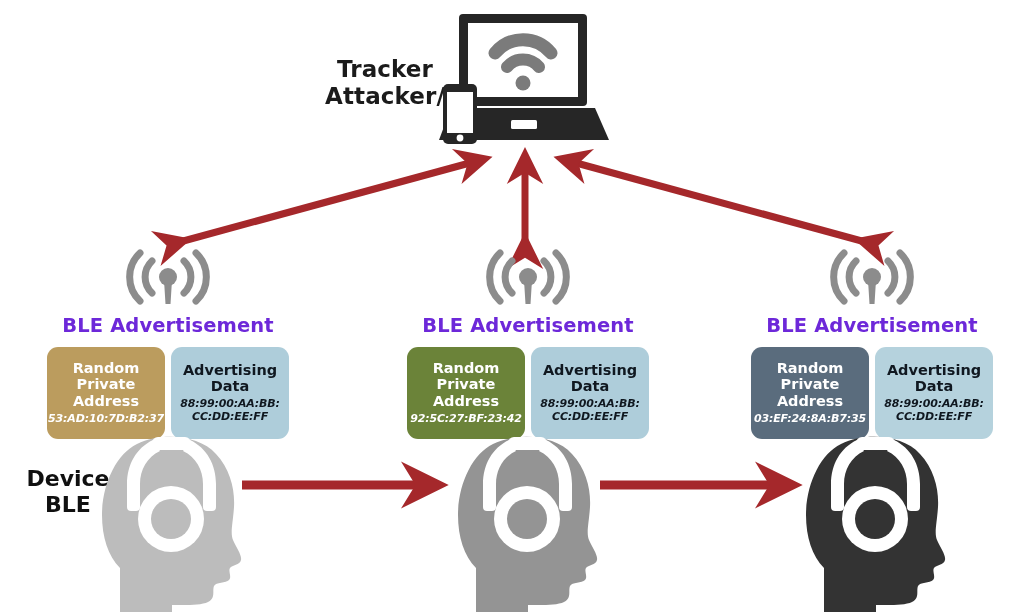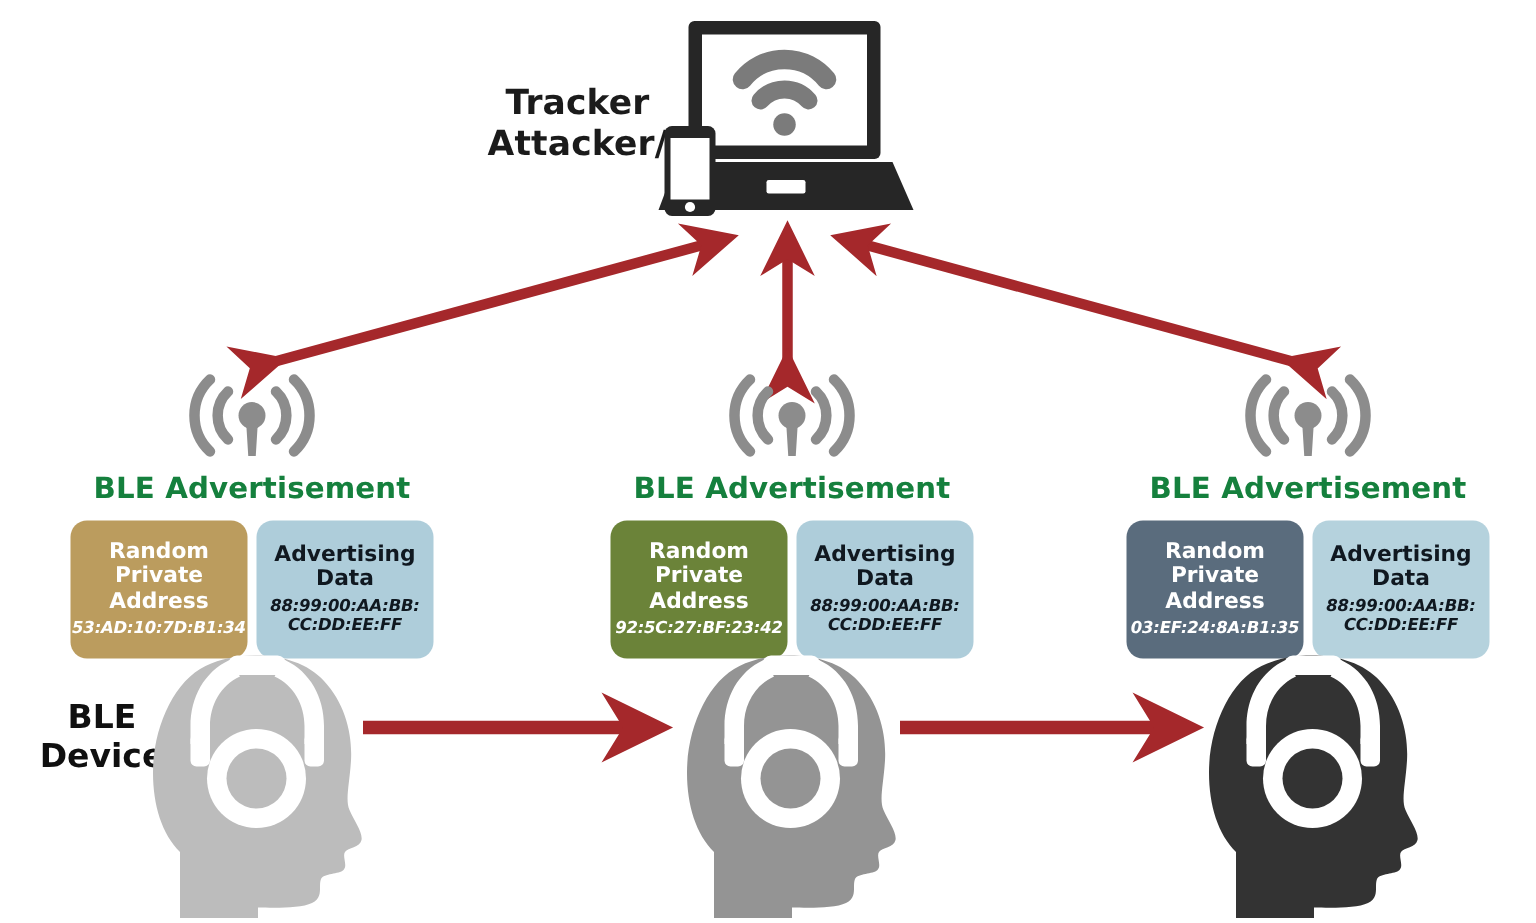--- a/index.html
+++ b/index.html
@@ -19,21 +19,21 @@
 
   
   .col{position:absolute; width:300px; top:246px;}
   .col-0{left:18px;}
   .col-1{left:378px;}
   .col-2{left:722px;}
 
   .antenna{height:62px;display:flex;align-items:center;justify-content:center;}
 
   .ble-title{
-    text-align:center;font-size:19.5px;font-weight:700;color:#15803d;
+    text-align:center;font-size:19.5px;font-weight:700;color:#6d28d9;
     margin-top:6px;letter-spacing:.1px;
   }
 
   .adv-row{display:flex;justify-content:center;gap:6px;margin-top:10px;}
   .adv-box{
     width:118px;height:92px;border-radius:11px;
     display:flex;flex-direction:column;align-items:center;justify-content:center;
     text-align:center;padding:4px 3px;box-sizing:border-box;
   }
   .adv-box .t{font-size:14.5px;font-weight:700;line-height:1.12;}
@@ -122,21 +122,21 @@
       </svg>
     </div>
     <div class="ble-title">BLE Advertisement</div>
     <div class="adv-row">
       <div class="adv-box" style="background:#bb9c5e;color:#ffffff">
         <div class="t">
           <div>Random</div>
           <div>Private</div>
           <div>Address</div>
         </div>
-        <div class="v">53:AD:10:7D:B1:34</div>
+        <div class="v">53:AD:10:7D:B2:37</div>
       </div>
       <div class="adv-box" style="background:#aecdda;color:#101820">
         <div class="t">
           <div>Advertising</div>
           <div>Data</div>
         </div>
         <div class="v">88:99:00:AA:BB:
 CC:DD:EE:FF</div>
       </div>
     </div>
@@ -190,36 +190,36 @@
       </svg>
     </div>
     <div class="ble-title">BLE Advertisement</div>
     <div class="adv-row">
       <div class="adv-box" style="background:#5a6c7d;color:#ffffff">
         <div class="t">
           <div>Random</div>
           <div>Private</div>
           <div>Address</div>
         </div>
-        <div class="v">03:EF:24:8A:B1:35</div>
+        <div class="v">03:EF:24:8A:B7:35</div>
       </div>
       <div class="adv-box" style="background:#b5d2dd;color:#101820">
         <div class="t">
           <div>Advertising</div>
           <div>Data</div>
         </div>
         <div class="v">88:99:00:AA:BB:
 CC:DD:EE:FF</div>
       </div>
     </div>
   </div>
 
   <div class="dev-label">
+    <div>Device</div>
     <div>BLE</div>
-    <div>Device</div>
   </div>
 
   <div class="head head-0">
     <svg width="160" height="175" viewBox="0 0 160 175">
       <path fill="#bcbcbc" d="M41 7 C66 -5 103 -2 120 17 C134 32 139 52 138 70
         C137 86 134 96 137 103 C140 110 146 118 145 123 C144 128 136 128 134 131
         C132 134 136 140 133 143 C130 146 120 145 118 149 C116 154 120 161 112 165
         C104 169 84 168 76 168 L76 175 L24 175 L24 131
         C12 119 6 100 6 78 C6 48 20 17 41 7 Z"></path>
       <g fill="#ffffff">

